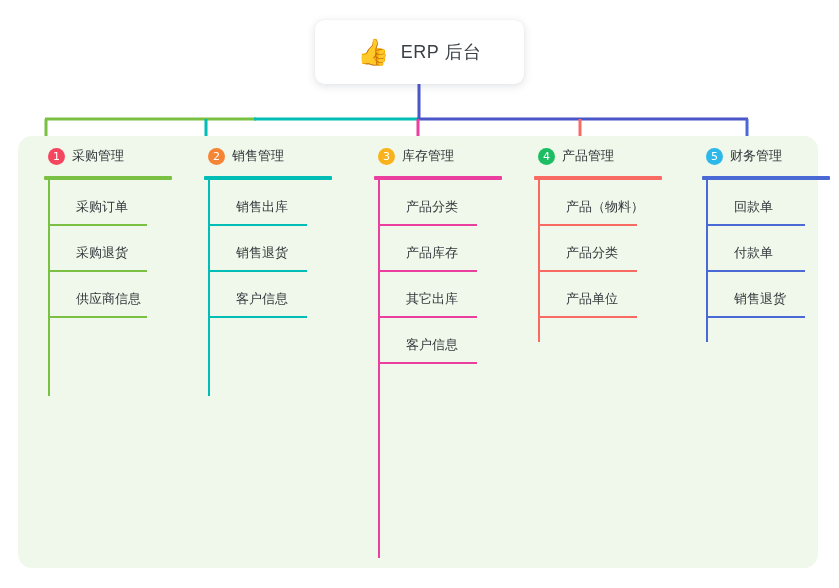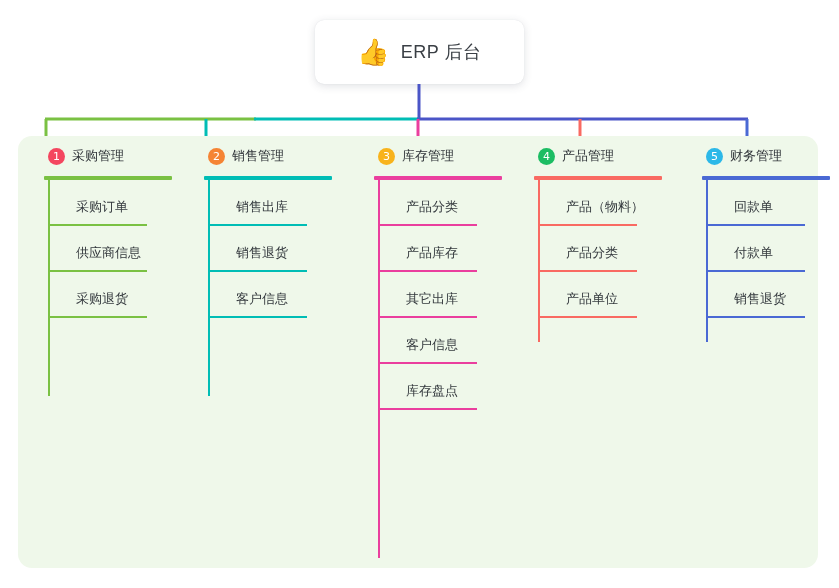--- a/index.html
+++ b/index.html
@@ -169,27 +169,27 @@
           <span class="col-title">采购管理</span>
         </div>
         <div class="head-rule" style="background: rgb(122, 193, 67);"></div>
         <div class="items">
           <div class="spine" style="background: rgb(122, 193, 67); height: 216px;"></div>
           <div class="item">
             <span class="item-label">采购订单</span>
             <div class="item-rule" style="background: rgb(122, 193, 67);"></div>
           </div>
           <div class="item">
+            <span class="item-label">采购退货</span>
+            <div class="item-rule" style="background: rgb(122, 193, 67);"></div>
+          </div>
+          <div class="item">
             <span class="item-label">供应商信息</span>
             <div class="item-rule" style="background: rgb(122, 193, 67);"></div>
           </div>
-          <div class="item">
-            <span class="item-label">采购退货</span>
-            <div class="item-rule" style="background: rgb(122, 193, 67);"></div>
-          </div>
         </div>
       </div>
       <div class="column" style="left: 188px;">
         <div class="col-head">
           <span class="badge" style="background: rgb(245, 132, 52);">2</span>
           <span class="col-title">销售管理</span>
         </div>
         <div class="head-rule" style="background: rgb(0, 189, 181);"></div>
         <div class="items">
           <div class="spine" style="background: rgb(0, 189, 181); height: 216px;"></div>
@@ -224,24 +224,20 @@
             <div class="item-rule" style="background: rgb(234, 63, 158);"></div>
           </div>
           <div class="item">
             <span class="item-label">其它出库</span>
             <div class="item-rule" style="background: rgb(234, 63, 158);"></div>
           </div>
           <div class="item">
             <span class="item-label">客户信息</span>
             <div class="item-rule" style="background: rgb(234, 63, 158);"></div>
           </div>
-          <div class="item">
-            <span class="item-label">库存盘点</span>
-            <div class="item-rule" style="background: rgb(234, 63, 158);"></div>
-          </div>
         </div>
       </div>
       <div class="column" style="left: 518px;">
         <div class="col-head">
           <span class="badge" style="background: rgb(28, 189, 99);">4</span>
           <span class="col-title">产品管理</span>
         </div>
         <div class="head-rule" style="background: rgb(249, 106, 98);"></div>
         <div class="items">
           <div class="spine" style="background: rgb(249, 106, 98); height: 162px;"></div>

